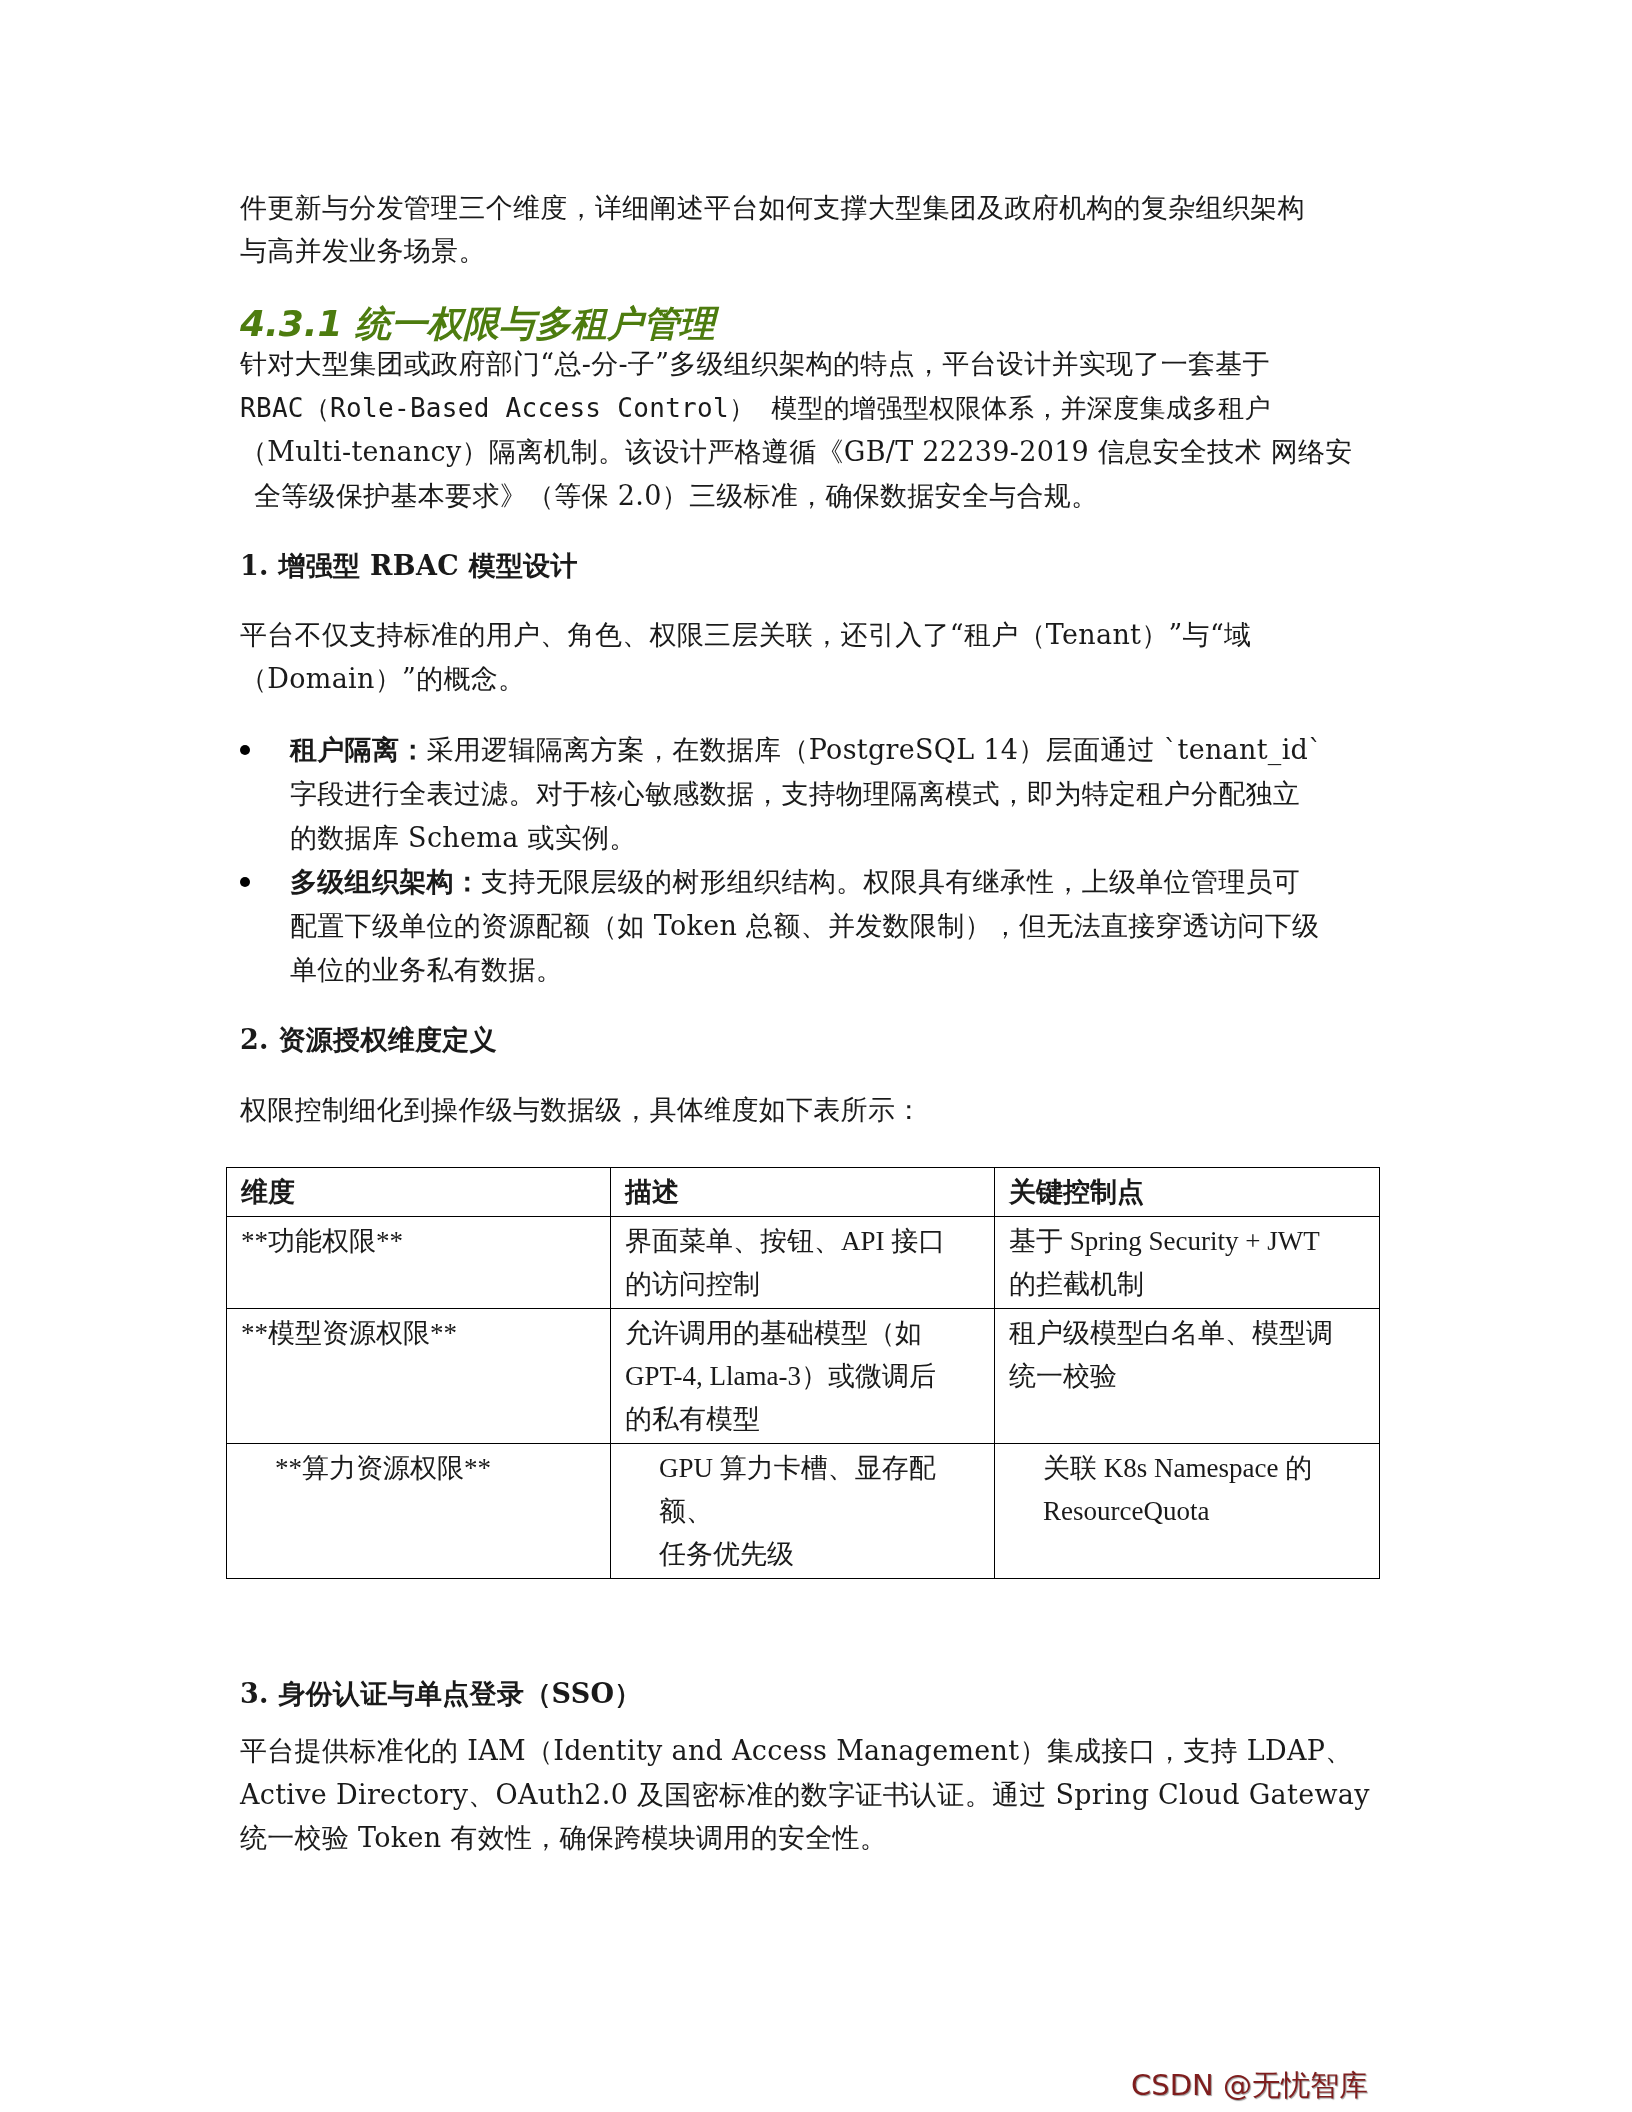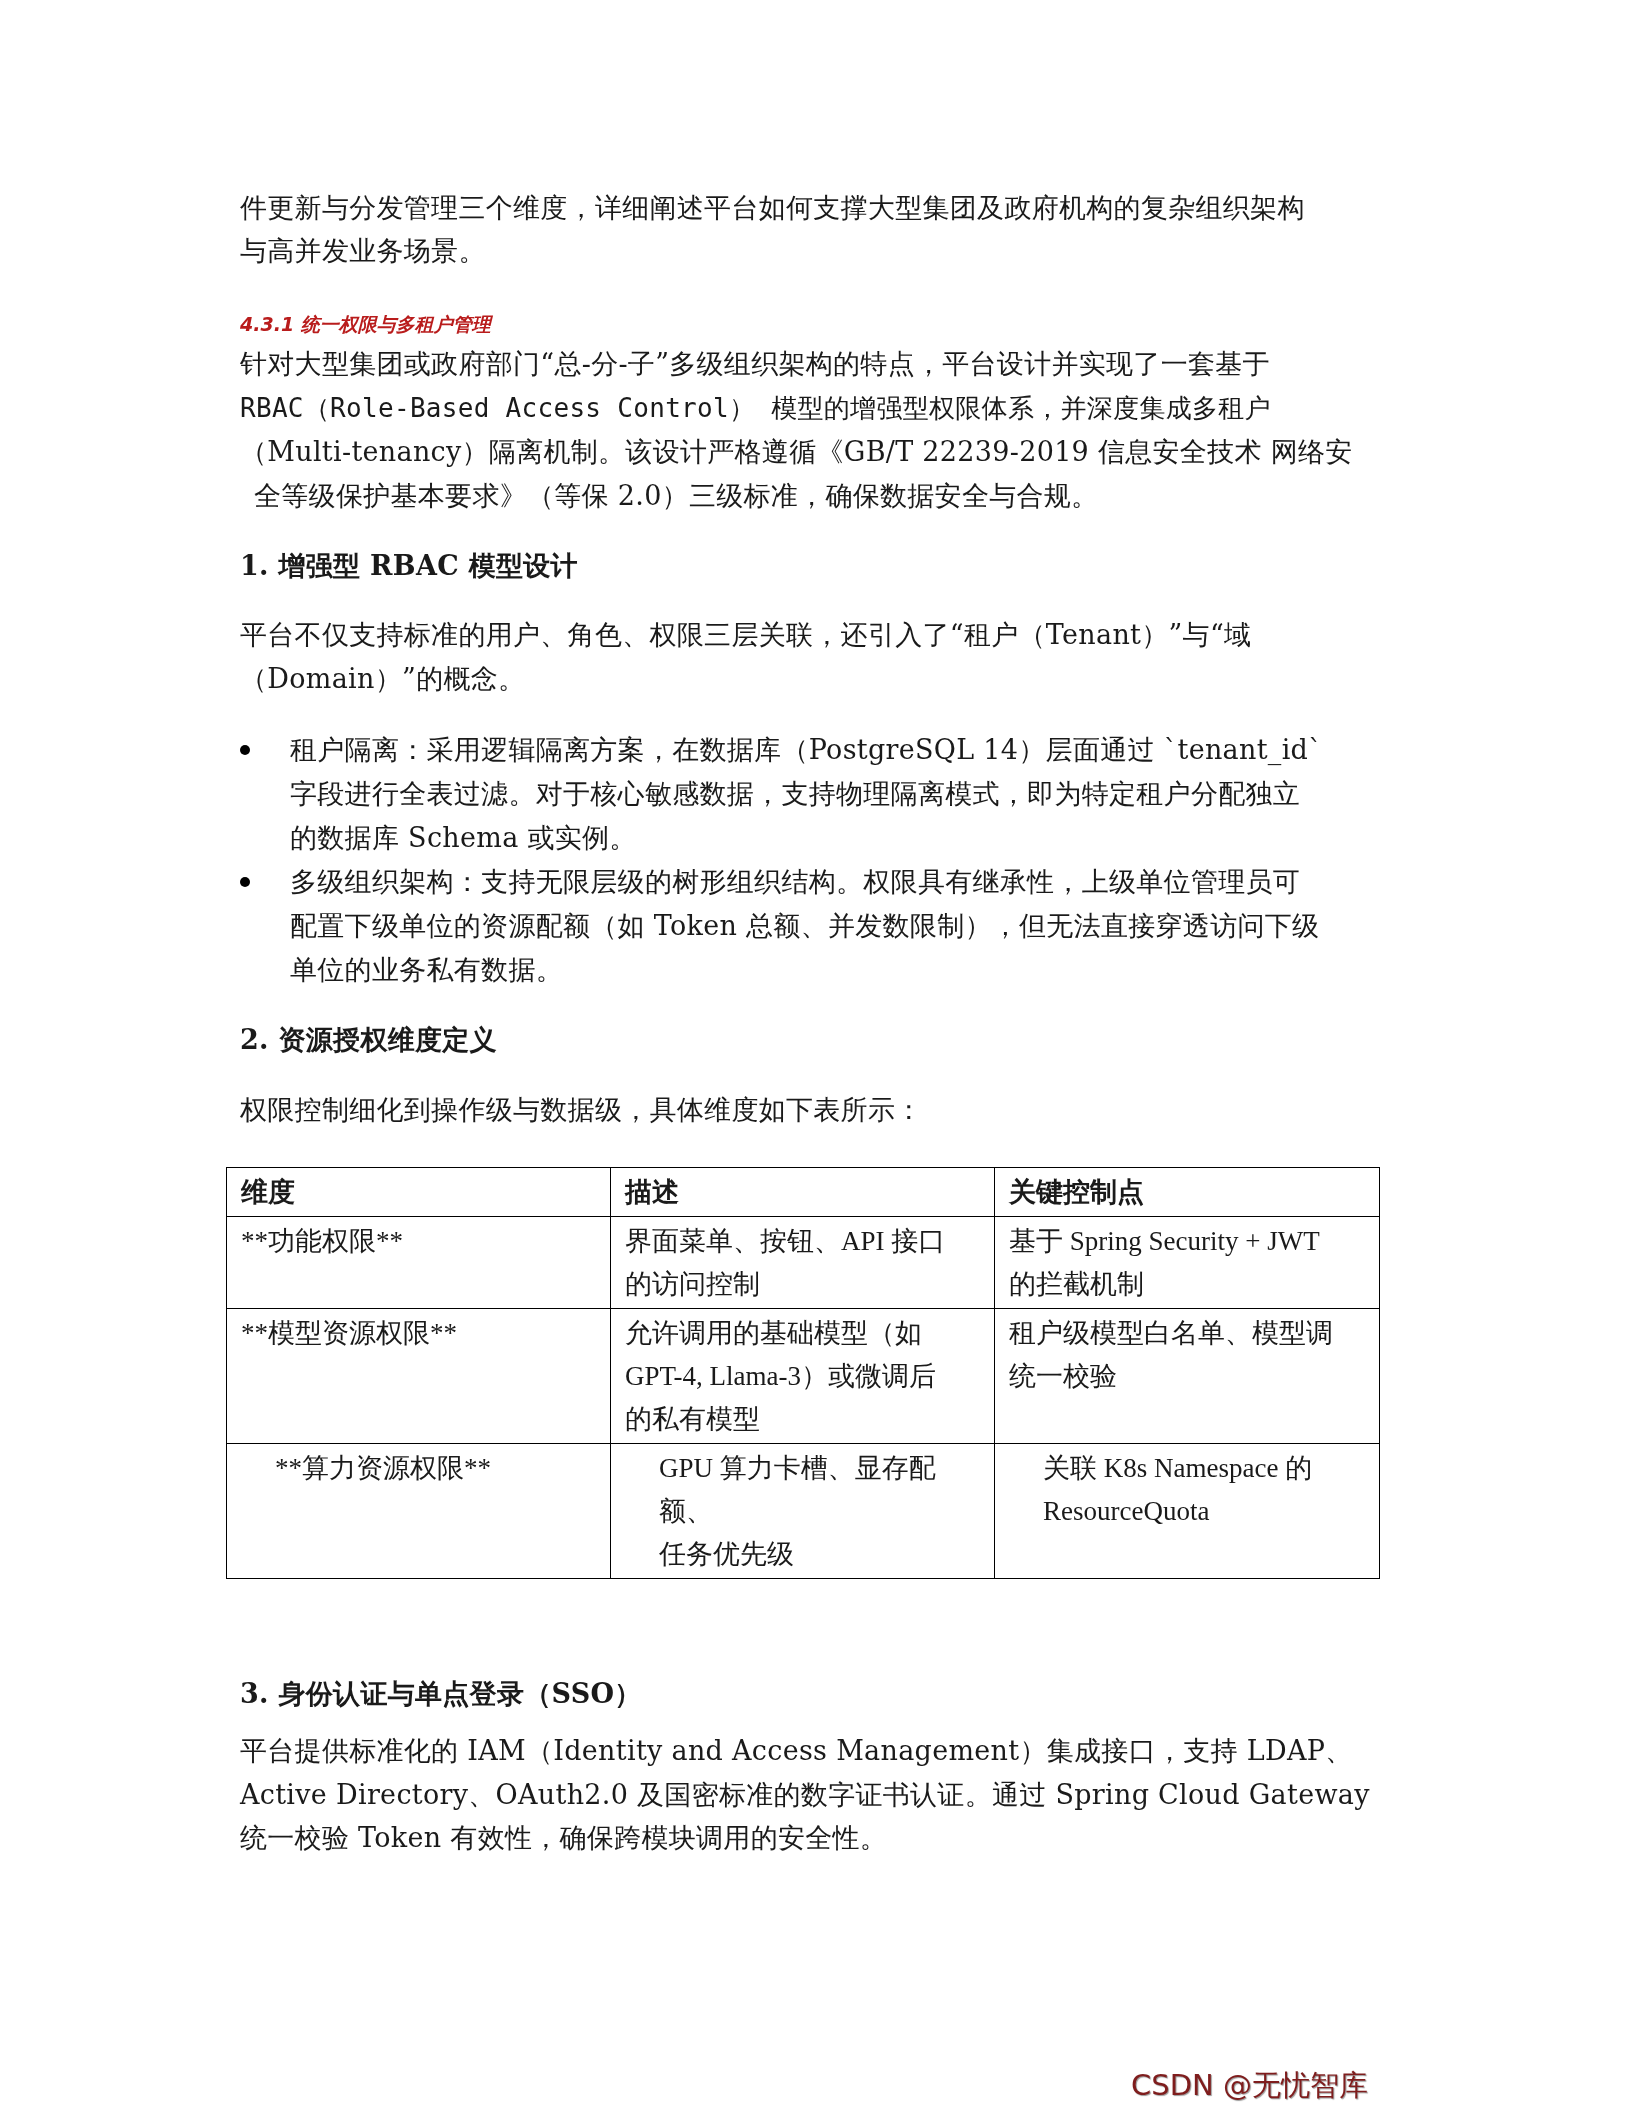--- a/index.html
+++ b/index.html
@@ -9,27 +9,27 @@
     color: #1a1a1a;
   }
   .page { position: absolute; left: 0; top: 0; width: 1376px; height: 2112px; }
   .line {
     position: absolute; left: 240px; font-size: 27px; line-height: 44px;
     white-space: nowrap; letter-spacing: 0.3px;
   }
   .heading-blue {
     position: absolute; left: 240px; top: 302px;
     font-family: "DejaVu Sans", "Liberation Sans", sans-serif;
-    font-style: italic; font-weight: bold; font-size: 19px; color: #b91c1c;
+    font-style: italic; font-weight: bold; font-size: 36px; color: #4d7c0f;
     line-height: 44px; white-space: nowrap;
   }
   .subhead { font-weight: bold; }
   .bullet-dot { position: absolute; width: 10px; height: 10px; border-radius: 50%; background: #000; }
   .bullet-line { position: absolute; left: 290px; font-size: 27px; line-height: 44px; white-space: nowrap; letter-spacing: 0.3px; }
-  .bold { font-weight: normal; }
+  .bold { font-weight: bold; }
 
   table.dims {
     position: absolute; left: 226px; top: 1167px; width: 1153px;
     border-collapse: collapse; table-layout: fixed;
     font-family: "Liberation Serif", "DejaVu Serif", serif; font-size: 27px;
   }
   table.dims col.c1 { width: 384px; }
   table.dims col.c2 { width: 384px; }
   table.dims col.c3 { width: 385px; }
   table.dims td, table.dims th {

